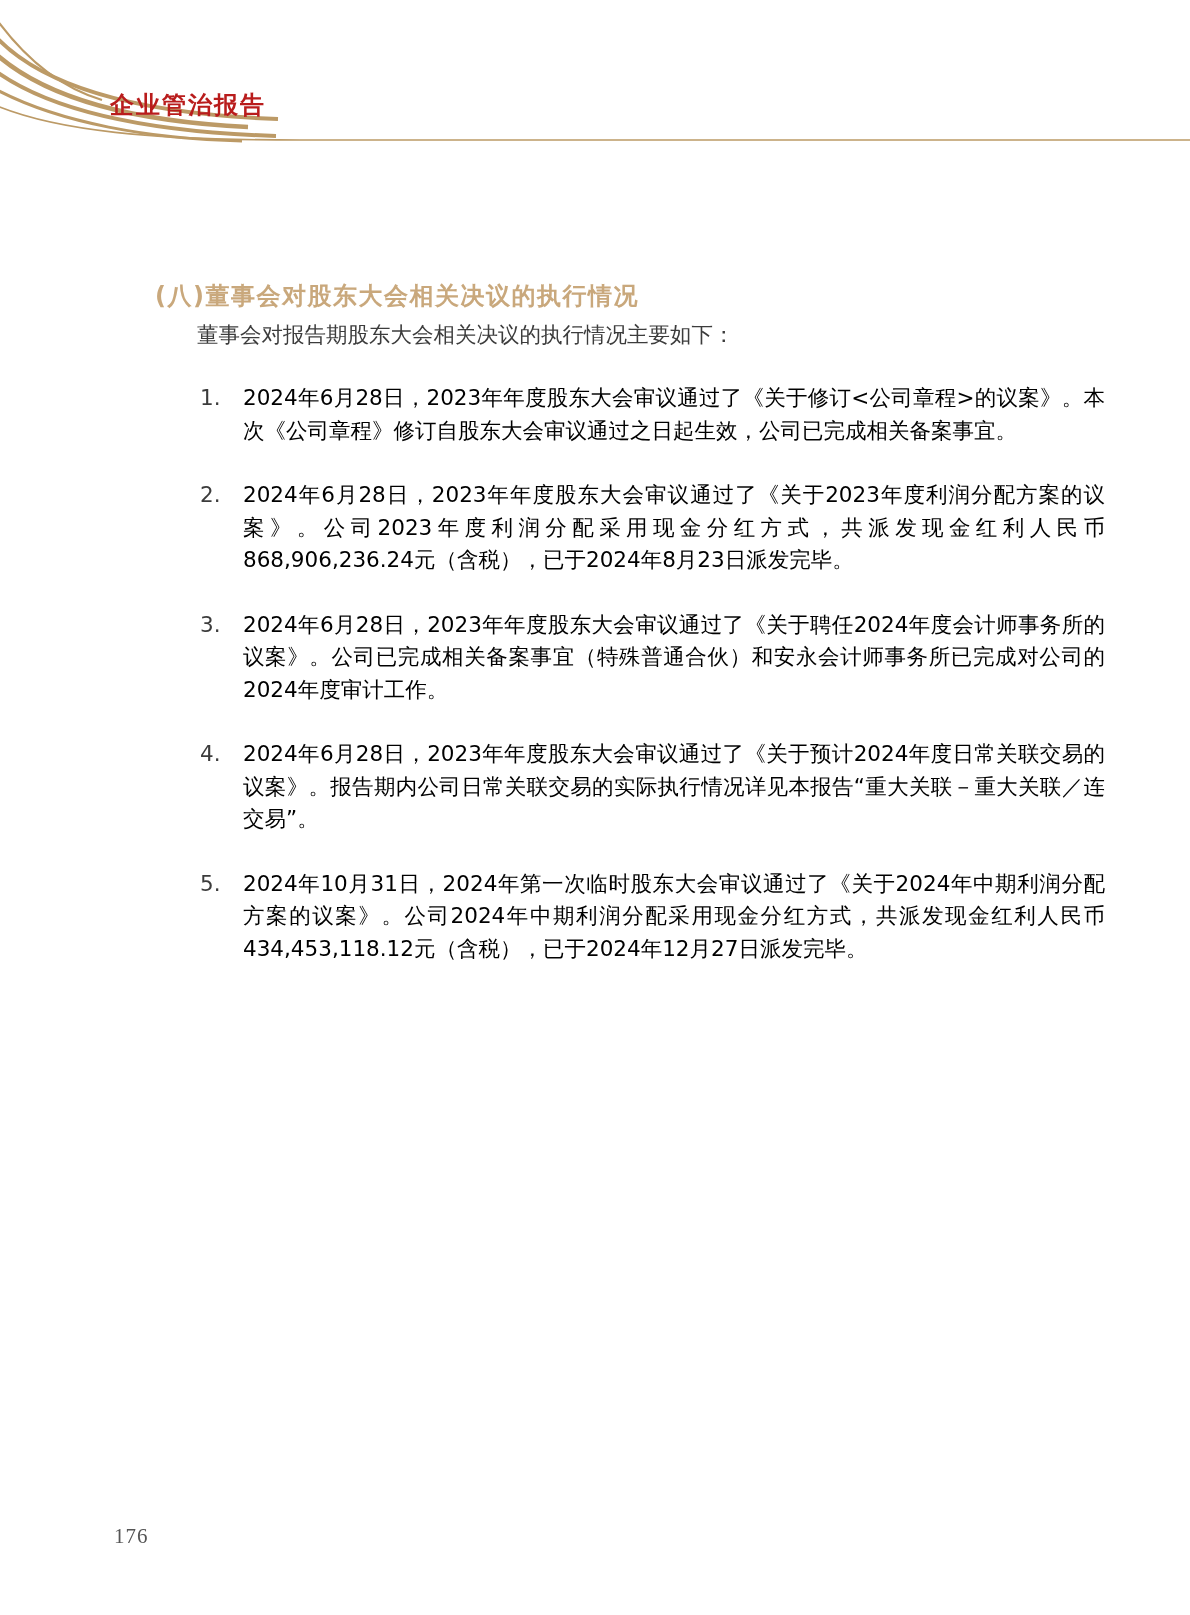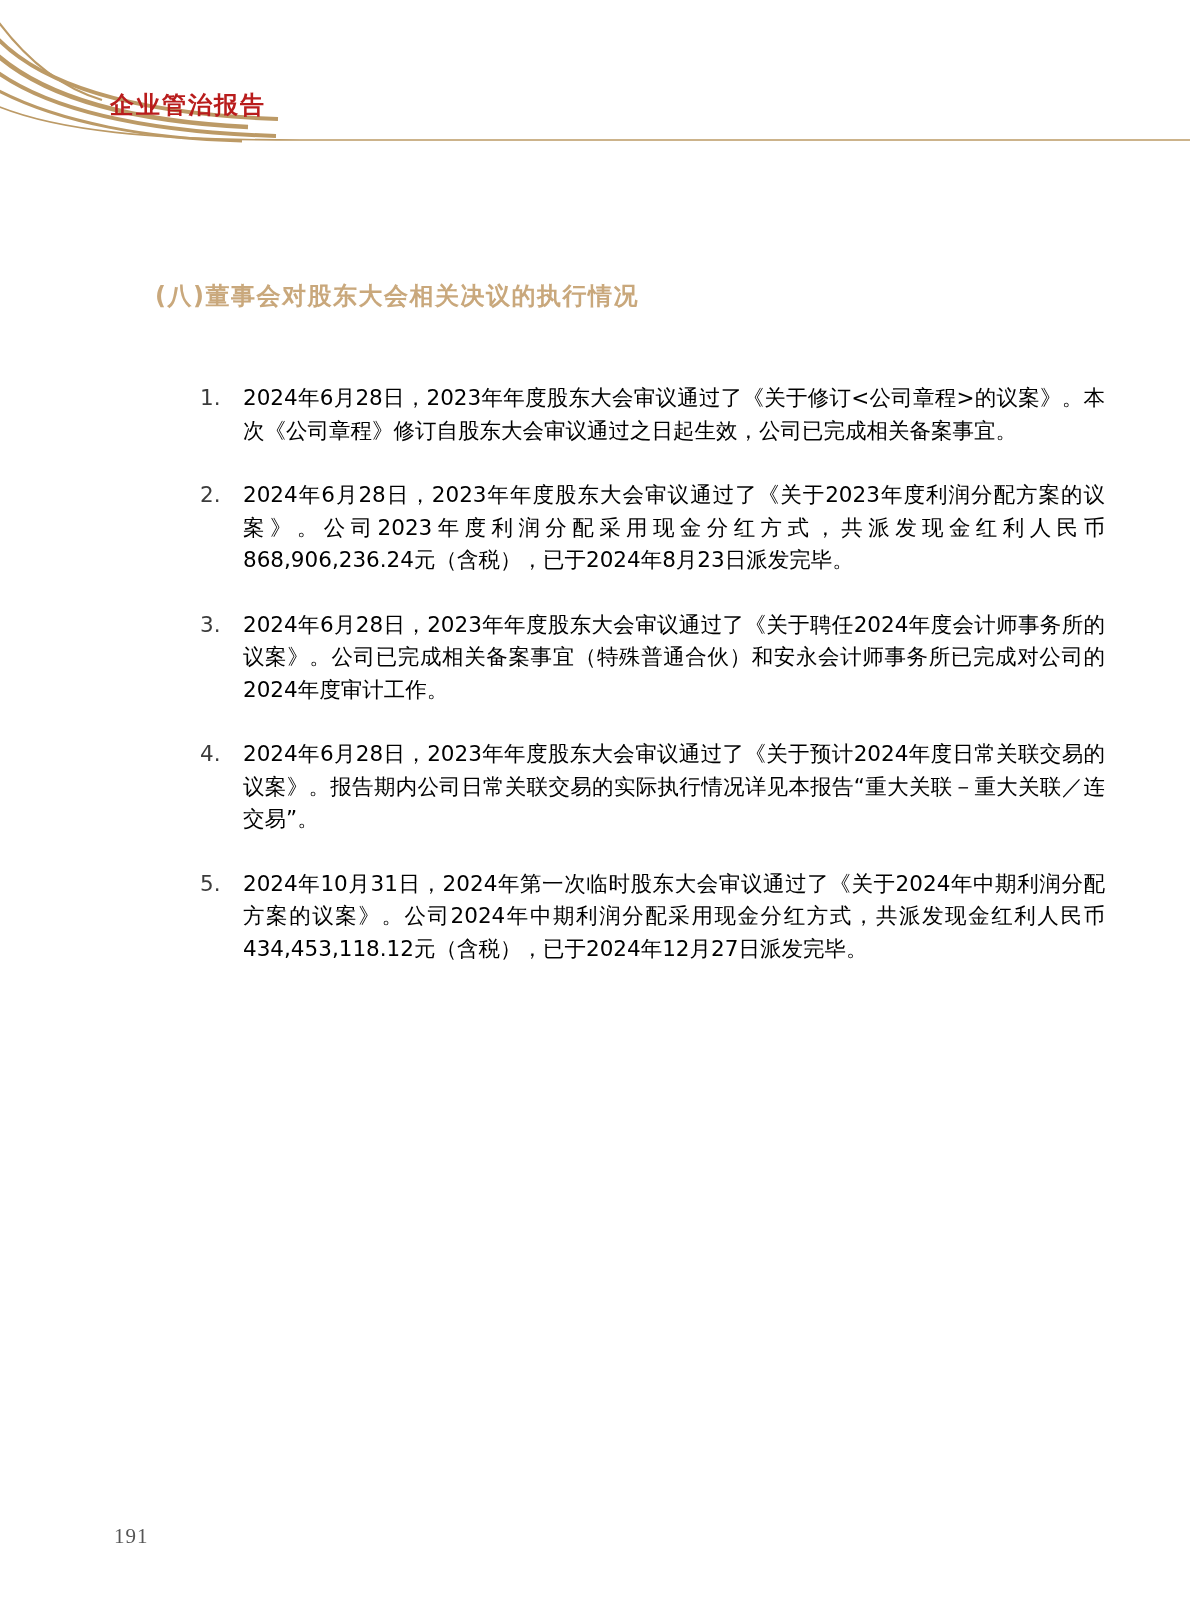--- a/index.html
+++ b/index.html
@@ -111,20 +111,21 @@
       <path d="M -3,72 C 55,113 152,132 276,136" stroke-width="4"></path>
       <path d="M -3,90 C 60,123 150,139 242,141" stroke-width="3"></path>
       <path d="M -3,106 C 58,131 150,140 300,140 L 1190,140" stroke-width="1.6"></path>
     </g>
   </svg>
 
   <h1 class="header-title">企业管治报告</h1>
 
   <h2 class="section-heading">(八)董事会对股东大会相关决议的执行情况</h2>
 
+  <p class="section-intro">董事会对报告期股东大会相关决议的执行情况主要如下：</p>
 
   <ol class="resolution-list">
     <li class="resolution-item">
       <span class="num">1.</span>
       <span class="txt">2024年6月28日，2023年年度股东大会审议通过了《关于修订&lt;公司章程&gt;的议案》。本次《公司章程》修订自股东大会审议通过之日起生效，公司已完成相关备案事宜。</span>
     </li>
     <li class="resolution-item">
       <span class="num">2.</span>
       <span class="txt">2024年6月28日，2023年年度股东大会审议通过了《关于2023年度利润分配方案的议案》。公司2023年度利润分配采用现金分红方式，共派发现金红利人民币868,906,236.24元（含税），已于2024年8月23日派发完毕。</span>
     </li>
@@ -135,15 +136,15 @@
     <li class="resolution-item">
       <span class="num">4.</span>
       <span class="txt">2024年6月28日，2023年年度股东大会审议通过了《关于预计2024年度日常关联交易的议案》。报告期内公司日常关联交易的实际执行情况详见本报告“重大关联－重大关联／连交易”。</span>
     </li>
     <li class="resolution-item">
       <span class="num">5.</span>
       <span class="txt">2024年10月31日，2024年第一次临时股东大会审议通过了《关于2024年中期利润分配方案的议案》。公司2024年中期利润分配采用现金分红方式，共派发现金红利人民币434,453,118.12元（含税），已于2024年12月27日派发完毕。</span>
     </li>
   </ol>
 
-  <span class="page-number">191</span>
+  <span class="page-number">176</span>
 
 </div>
 
 </body></html>

